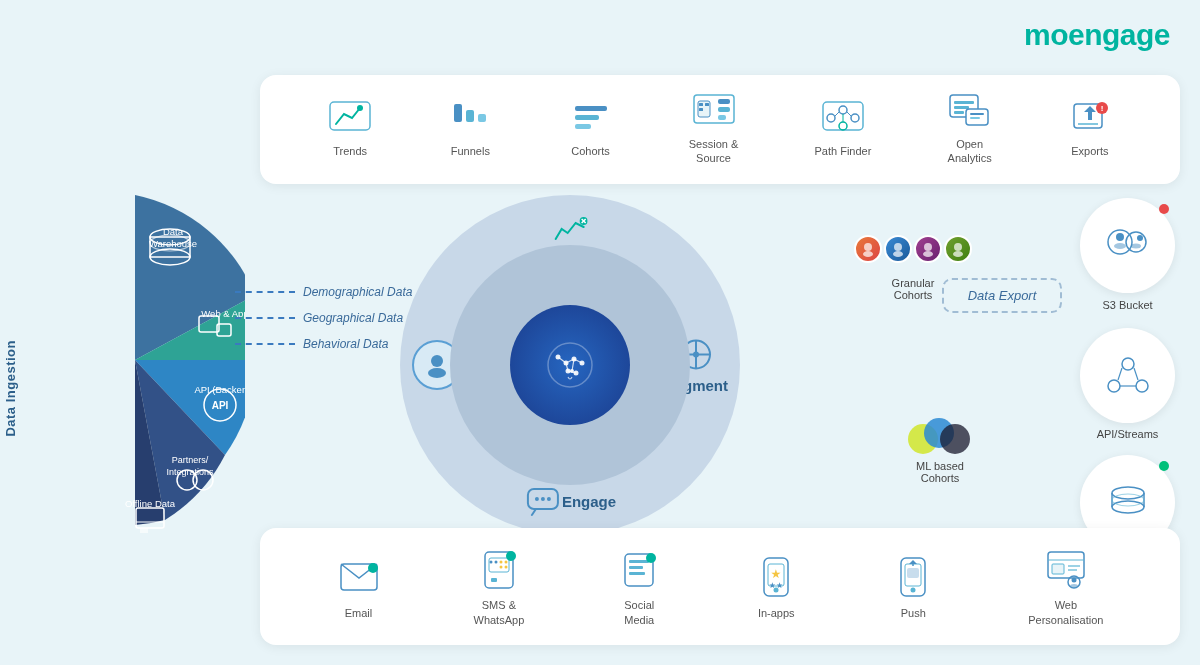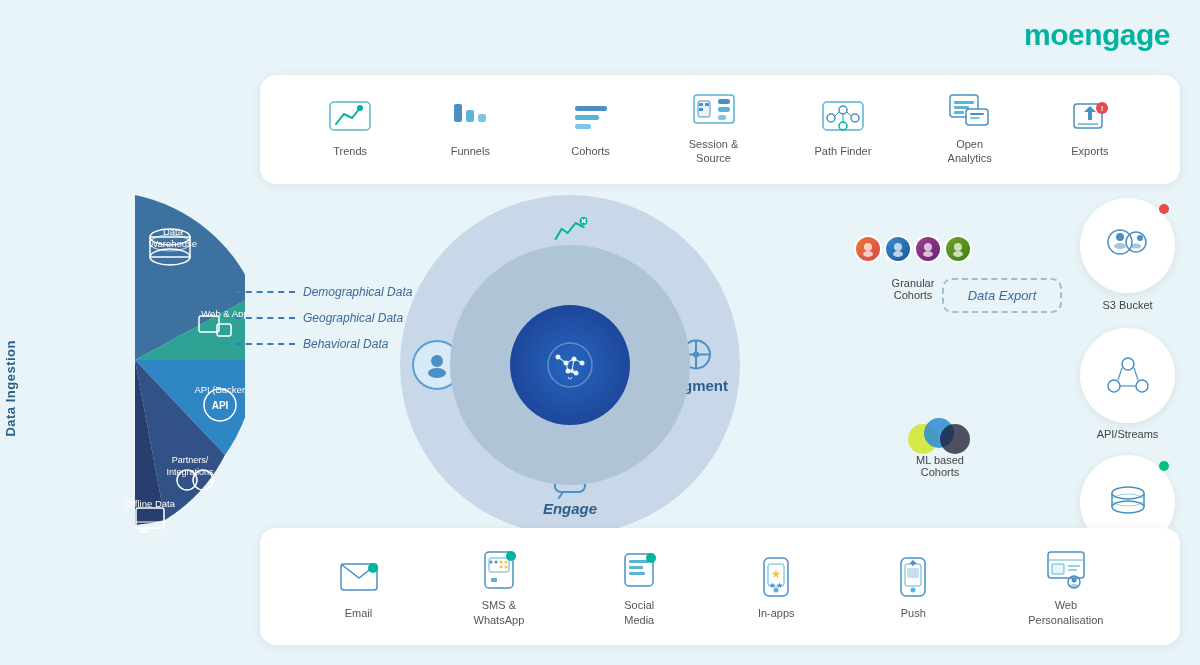--- a/index.html
+++ b/index.html
@@ -370,21 +370,21 @@
     <div style="position:absolute; right:12px; top:50%; transform:translateY(-50%); display:flex; flex-direction:column; align-items:center; gap:4px;">
       <svg width="36" height="36" viewBox="0 0 36 36">
         <circle cx="18" cy="18" r="14" fill="none" stroke="#4a90c4" stroke-width="2"></circle>
         <line x1="18" y1="4" x2="18" y2="32" stroke="#4a90c4" stroke-width="2"></line>
         <line x1="4" y1="18" x2="32" y2="18" stroke="#4a90c4" stroke-width="2"></line>
         <circle cx="18" cy="18" r="3" fill="#4a90c4"></circle>
       </svg>
       <span style="font-size:15px; font-weight:600; color:#2c5f8a;">Segment</span>
     </div>
 
-    <div style="position:absolute; bottom:18px; left:50%; transform:translateX(-50%); display:flex; flex-direction:column; align-items:center; font-style:italic;">
+    <div style="position:absolute; bottom:18px; left:50%; transform:translateX(-50%); display:flex; flex-direction:row; align-items:center; ">
       <svg width="38" height="32" viewBox="0 0 38 32">
         <rect x="4" y="4" width="30" height="20" rx="6" fill="none" stroke="#4a90c4" stroke-width="2"></rect>
         <circle cx="13" cy="14" r="2" fill="#4a90c4"></circle>
         <circle cx="19" cy="14" r="2" fill="#4a90c4"></circle>
         <circle cx="25" cy="14" r="2" fill="#4a90c4"></circle>
         <polyline points="12,24 8,30" stroke="#4a90c4" stroke-width="2" stroke-linecap="round"></polyline>
       </svg>
       <span style="font-size:15px; font-weight:600; color:#2c5f8a;">Engage</span>
     </div>
 
@@ -448,21 +448,21 @@
     <div style="width:28px;height:28px;border-radius:50%;background:linear-gradient(135deg,#70a030,#408010);border:2px solid white;overflow:hidden;display:flex;align-items:center;justify-content:center;">
       <svg width="16" height="16" viewBox="0 0 16 16">
           <circle cx="8" cy="6" r="4" fill="rgba(255,255,255,0.7)"></circle>
           <ellipse cx="8" cy="13" rx="5" ry="3" fill="rgba(255,255,255,0.7)"></ellipse>
         </svg>
     </div>
   </div>
   <span style="font-size:11px; color:#444; text-align:center;">Granular<br>Cohorts</span>
 </div>
 
-<div style="position:absolute; right:228px; top:418px; display:flex; flex-direction:column; align-items:center; ">
+<div style="position:absolute; right:228px; top:418px; display:flex; flex-direction:column; align-items:center; gap:6px;">
   <div style="position:relative; width:64px; height:36px;">
     <div style="position:absolute;width:30px;height:30px;border-radius:50%;background:#d4e84a;top:6px;left:0;"></div>
     <div style="position:absolute;width:30px;height:30px;border-radius:50%;background:#2c8ad4;top:0;left:16px;opacity:0.85;"></div>
     <div style="position:absolute;width:30px;height:30px;border-radius:50%;background:#1a1a2e;top:6px;left:32px;opacity:0.75;"></div>
   </div>
   <span style="font-size:11px; color:#444; text-align:center;">ML based<br>Cohorts</span>
 </div>
 
 <div style="position:absolute; right:138px; top:278px; border:2px dashed #a0bcd4; border-radius:10px; padding:8px 16px; color:#3a6a9a; font-size:13px; font-style:italic; text-align:center; min-width:120px;">
   <span>Data Export</span>

